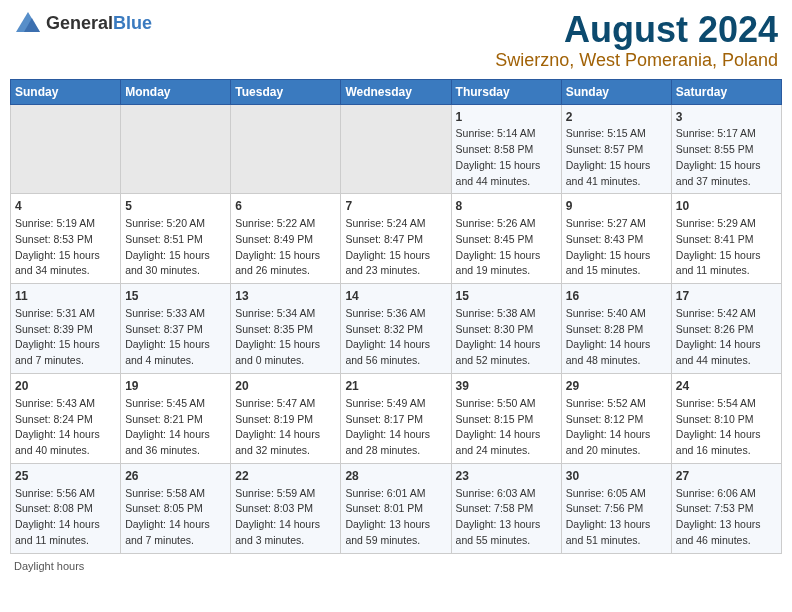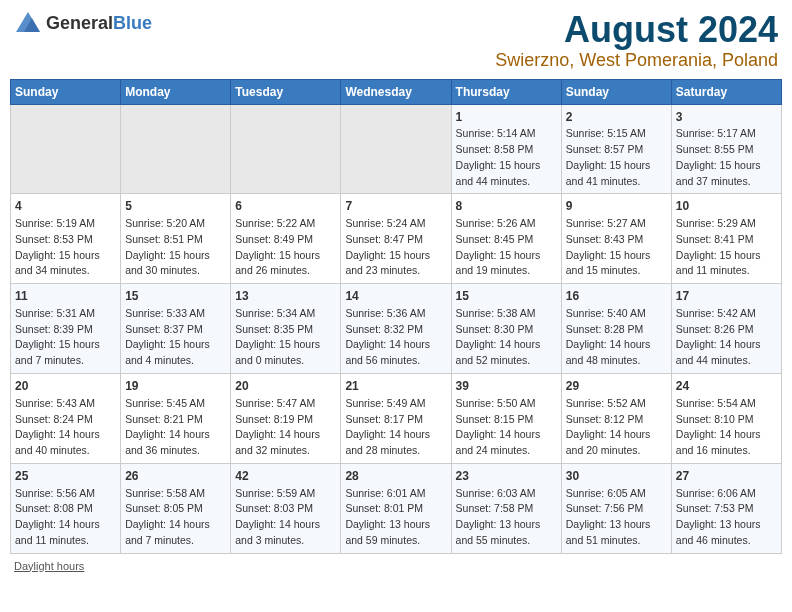--- a/index.html
+++ b/index.html
@@ -93,21 +93,20 @@
       line-height: 1.5;
     }
     .empty-cell {
       background: #e8e8e8 !important;
     }
     .footer {
       margin-top: 6px;
       font-size: 11px;
       color: #555;
       padding-left: 4px;
-      text-decoration: underline;
     }
   </style>
 </head>
 <body>
 
 <div class="header-area">
   <div class="logo">
     <svg class="logo-icon" viewBox="0 0 28 28" xmlns="http://www.w3.org/2000/svg">
       <polygon points="14,2 26,22 2,22" fill="#3a7abf" opacity="0.85"></polygon>
       <polygon points="18,8 26,22 10,22" fill="#2a5a9f" opacity="0.6"></polygon>
@@ -248,21 +247,21 @@
       <tr>
         <td>
           <span class="day-number">25</span>
           <div class="day-info">Sunrise: 5:56 AM<br>Sunset: 8:08 PM<br>Daylight: 14 hours<br>and 11 minutes.</div>
         </td>
         <td>
           <span class="day-number">26</span>
           <div class="day-info">Sunrise: 5:58 AM<br>Sunset: 8:05 PM<br>Daylight: 14 hours<br>and 7 minutes.</div>
         </td>
         <td>
-          <span class="day-number">42</span>
+          <span class="day-number">22</span>
           <div class="day-info">Sunrise: 5:59 AM<br>Sunset: 8:03 PM<br>Daylight: 14 hours<br>and 3 minutes.</div>
         </td>
         <td>
           <span class="day-number">28</span>
           <div class="day-info">Sunrise: 6:01 AM<br>Sunset: 8:01 PM<br>Daylight: 13 hours<br>and 59 minutes.</div>
         </td>
         <td>
           <span class="day-number">23</span>
           <div class="day-info">Sunrise: 6:03 AM<br>Sunset: 7:58 PM<br>Daylight: 13 hours<br>and 55 minutes.</div>
         </td>

